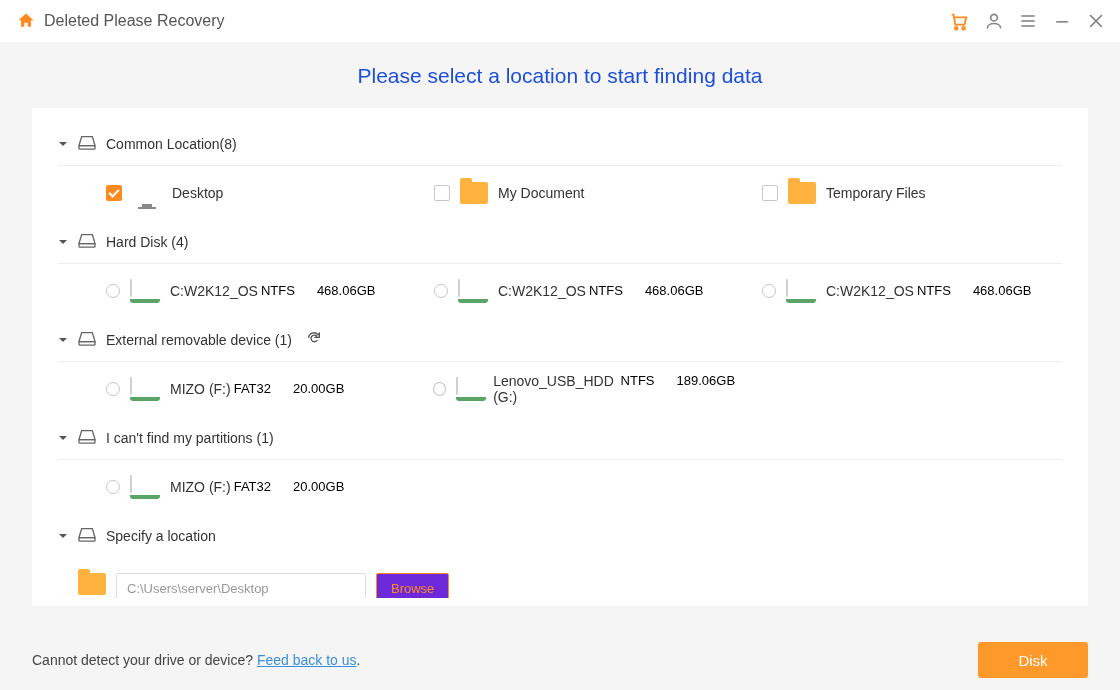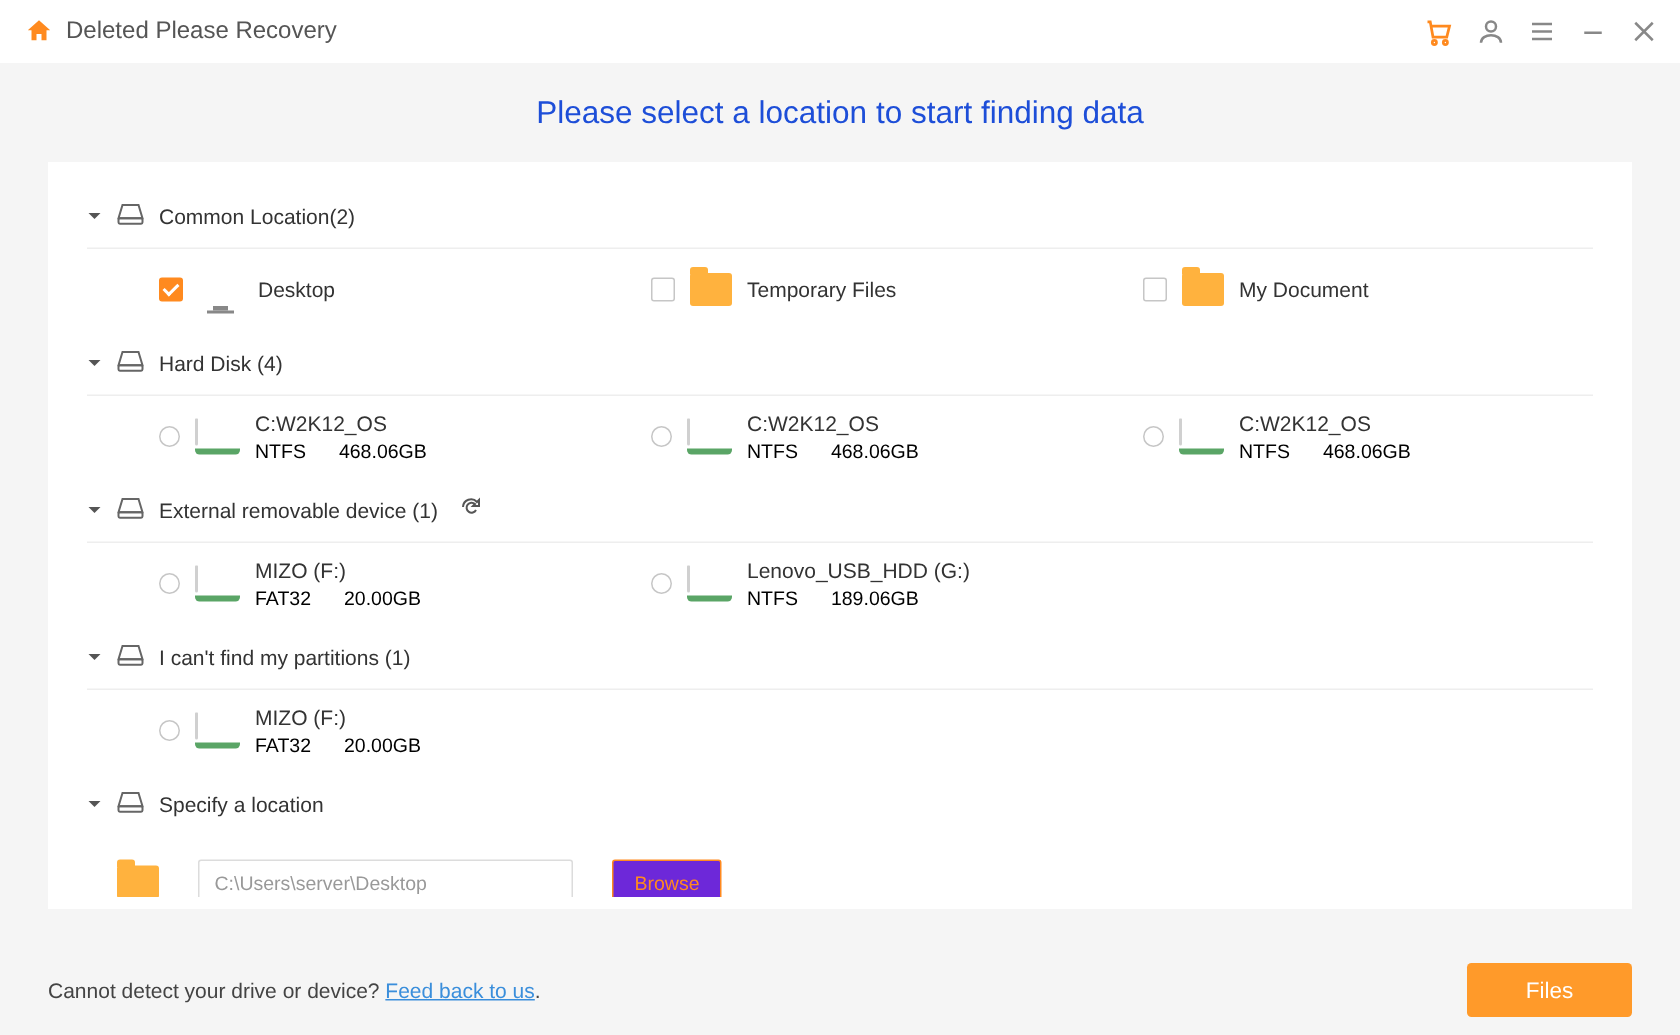--- a/index.html
+++ b/index.html
@@ -94,21 +94,21 @@
 }
 .radio {
   width: 14px; height: 14px;
   border: 1px solid #c6c6c6;
   border-radius: 50%;
   background: #fff;
 }
 
 .loc-label { color: #333; font-size: 14px; }
 
-.drive-info { display: flex; flex-direction: column; gap: 3px; justify-content: space-between; }
+.drive-info { display: flex; gap: 3px; justify-content: space-between; }
 .drive-name { font-size: 14px; color: #333; }
 .drive-meta { display: flex; gap: 22px; font-size: 13px; color: #000000; }
 
 .folder-icon {
   width: 28px; height: 22px;
   background: #ffb23e;
   border-radius: 2px 2px 2px 2px;
   position: relative;
 }
 .folder-icon::before{
@@ -157,22 +157,21 @@
   bottom:-1px; left:0;
   width: 30px; height: 4px;
   background: #5aa566;
   border-radius: 0 0 3px 3px;
 }
 
 .refresh-icon { color:#555; margin-left:6px; }
 
 .specify-row {
   display:flex;
-  align-items:center;
-  gap:26px;
+  gap:10px;
   padding: 16px 0 10px 20px;
 }
 .path-input {
   width: 250px;
   height: 30px;
   padding: 0 10px;
   border: 1px solid #dcdcdc;
   border-radius: 2px;
   font-size: 13px;
   color: #555;
@@ -268,37 +267,37 @@
         <svg width="10" height="10" viewBox="0 0 10 10">
             <path d="M1 3l4 4 4-4z" fill="#555"></path>
           </svg>
       </span>
       <span>
         <svg width="22" height="16" viewBox="0 0 24 18" fill="none" stroke="#666" stroke-width="1.5">
             <path d="M3 13 L6 3 H18 L21 13 Z"></path>
             <rect x="3" y="13" width="18" height="4" rx="1"></rect>
           </svg>
       </span>
-      <span class="section-title">Common Location(2)</span>
+      <span class="section-title">Common Location(8)</span>
     </div>
     <div class="item-row">
       <div class="item-cell">
         <span class="checkbox checked"></span>
         <span class="monitor-icon"><span class="screen"></span><span class="stand"></span><span class="base"></span></span>
         <span class="loc-label">Desktop</span>
       </div>
       <div class="item-cell">
         <span class="checkbox"></span>
         <span class="folder-icon"></span>
-        <span class="loc-label">Temporary Files</span>
+        <span class="loc-label">My Document</span>
       </div>
       <div class="item-cell">
         <span class="checkbox"></span>
         <span class="folder-icon"></span>
-        <span class="loc-label">My Document</span>
+        <span class="loc-label">Temporary Files</span>
       </div>
     </div>
 
     <div class="section-header">
       <span class="chev">
         <svg width="10" height="10" viewBox="0 0 10 10">
             <path d="M1 3l4 4 4-4z" fill="#555"></path>
           </svg>
       </span>
       <span>
@@ -440,14 +439,14 @@
       <button class="browse-btn">Browse</button>
     </div>
 
   </div>
 </div>
 
 <div class="footer">
   <div class="footer-left">
     <span>Cannot detect your drive or device? </span><a>Feed back to us</a><span>.</span>
   </div>
-  <button class="next-btn">Files</button>
+  <button class="next-btn">Disk</button>
 </div>
 
 </body></html>

